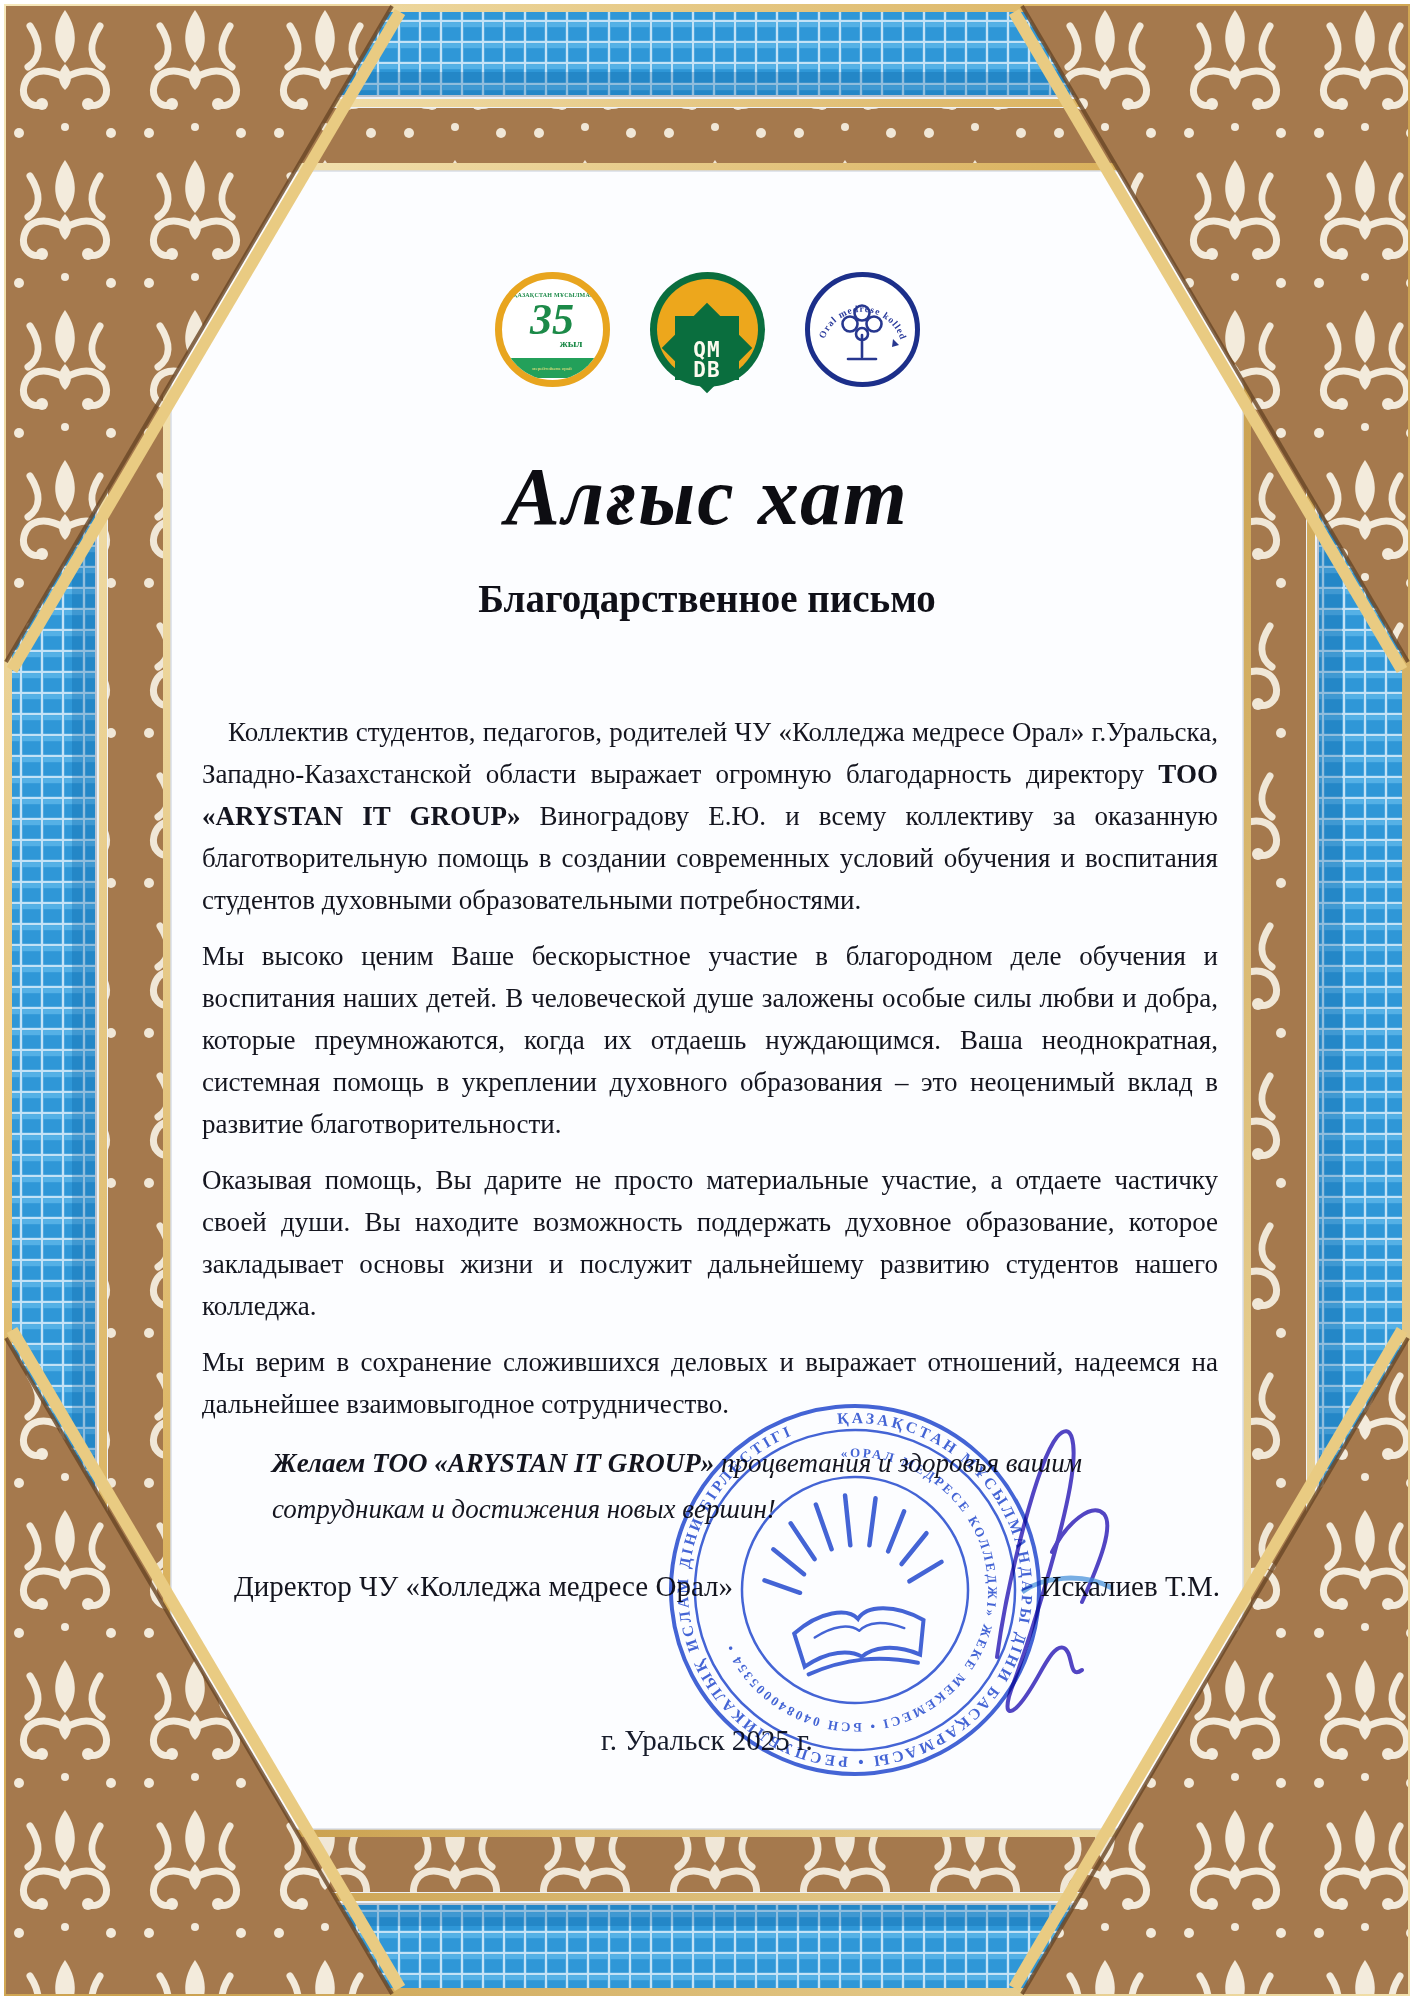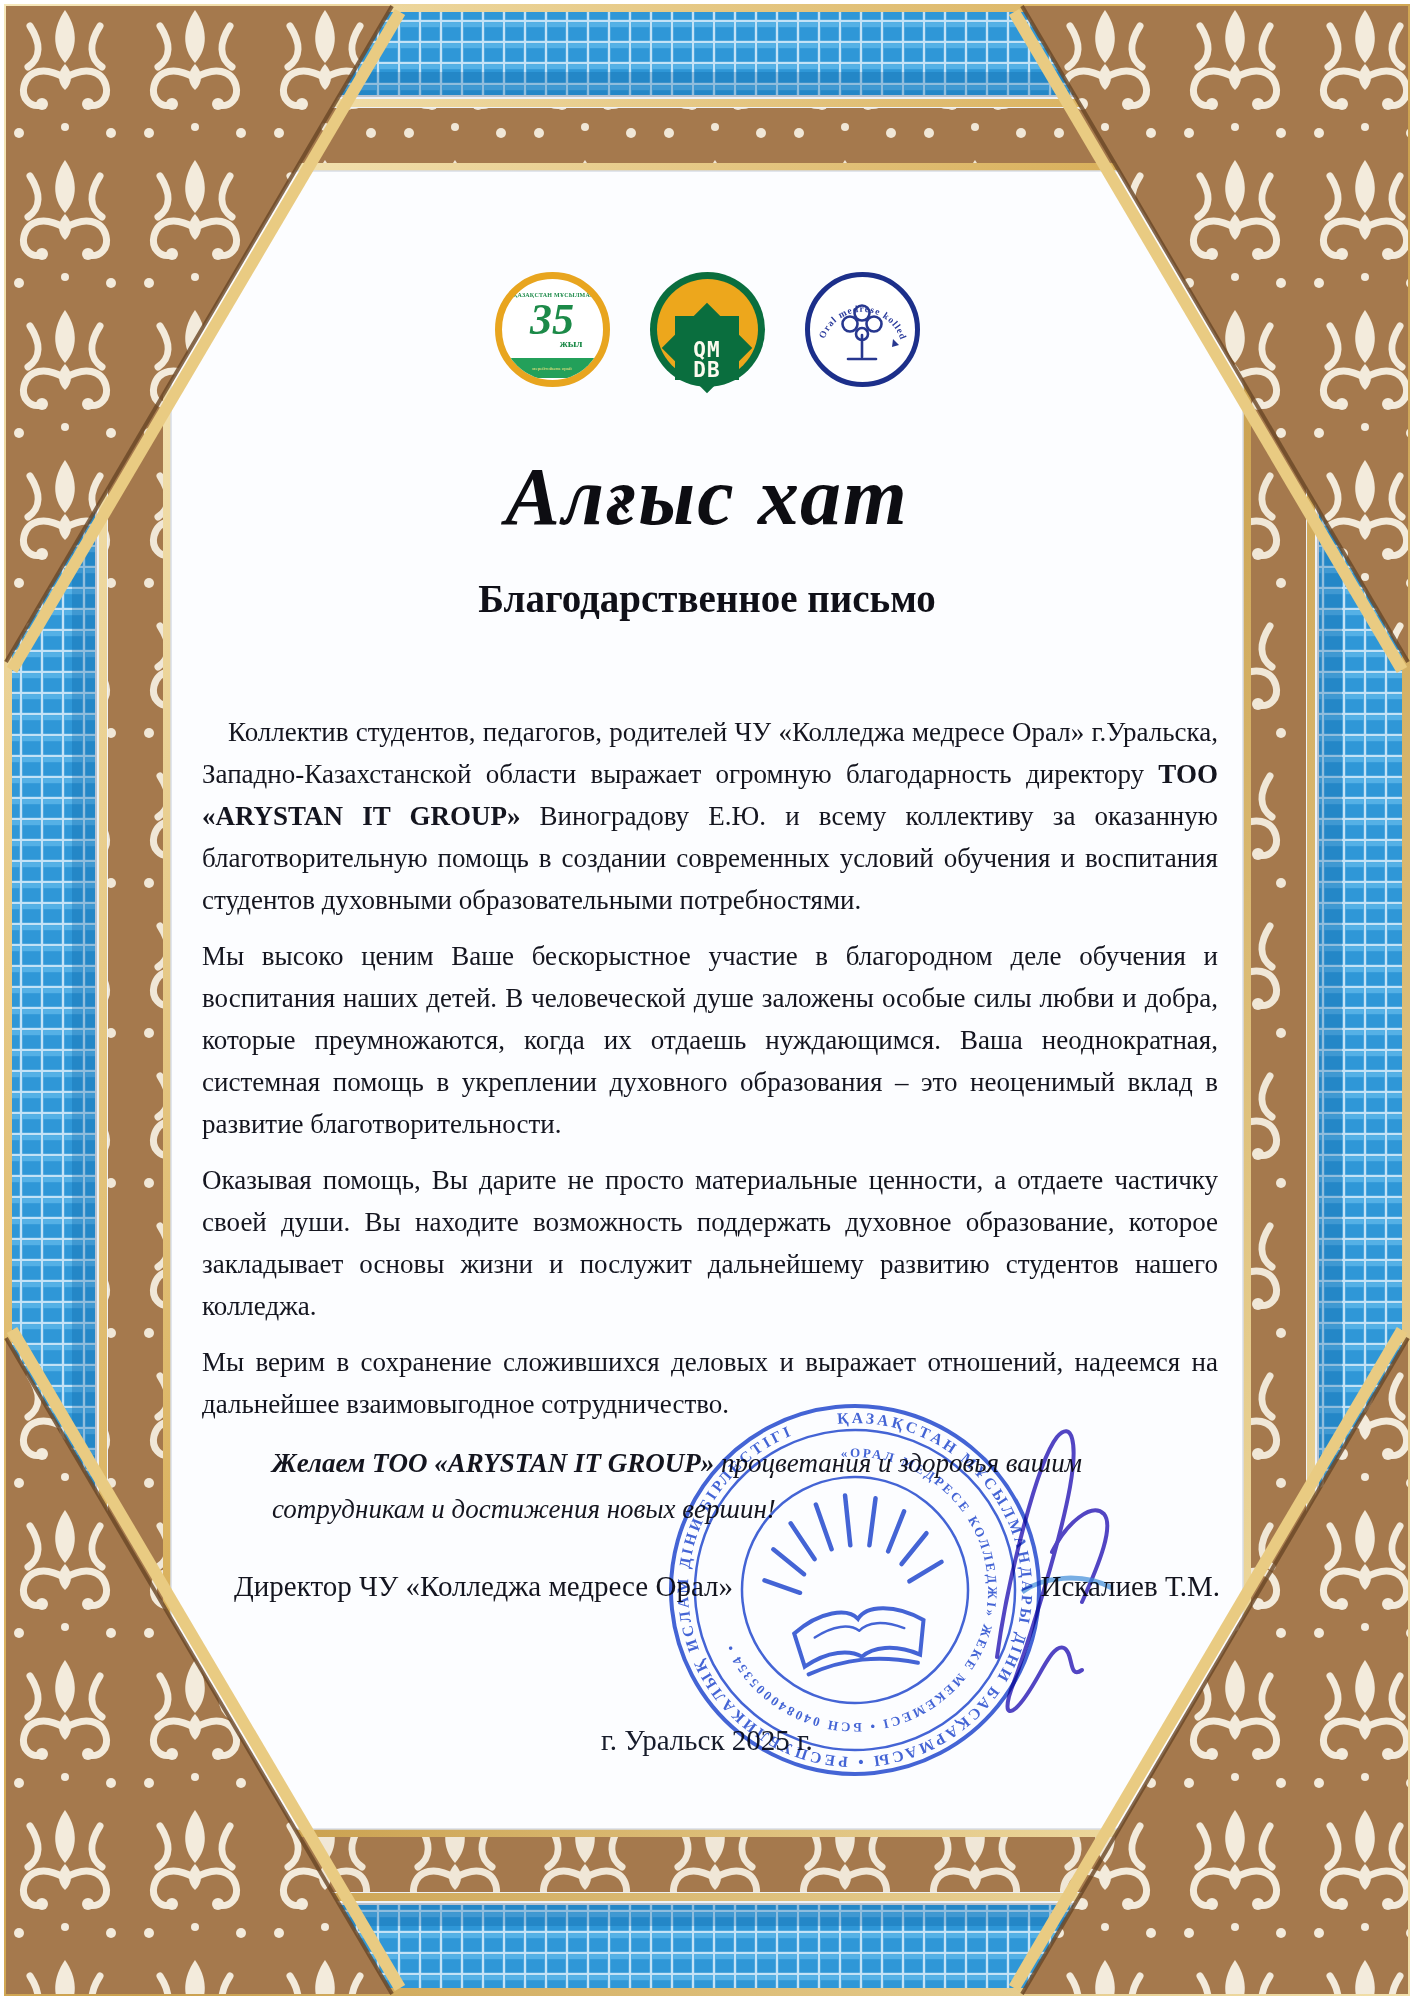--- a/index.html
+++ b/index.html
@@ -177,21 +177,21 @@
       </svg>
     </div>
   </div>
 
   <div class="title">Алғыс хат</div>
   <div class="subtitle">Благодарственное письмо</div>
 
   <div class="body-text">
     <p class="first"><span>Коллектив студентов, педагогов, родителей ЧУ «Колледжа медресе Орал» г.Уральска, Западно-Казахстанской области выражает огромную благодарность директору </span><span class="b">ТОО «ARYSTAN IT GROUP»</span><span>  Виноградову Е.Ю. и всему коллективу за оказанную благотворительную помощь в создании современных условий обучения и воспитания студентов духовными образовательными потребностями.</span></p>
     <p>Мы высоко ценим Ваше бескорыстное участие в благородном деле обучения и воспитания наших детей. В человеческой душе заложены особые силы любви и добра, которые преумножаются, когда их отдаешь нуждающимся. Ваша неоднократная, системная помощь в укреплении духовного образования – это неоценимый вклад в развитие благотворительности.</p>
-    <p>Оказывая помощь, Вы дарите не просто материальные ценности, а отдаете частичку своей души. Вы находите возможность поддержать духовное образование, которое закладывает основы жизни и послужит дальнейшему развитию студентов нашего колледжа.</p>
+    <p>Оказывая помощь, Вы дарите не просто материальные участие, а отдаете частичку своей души. Вы находите возможность поддержать духовное образование, которое закладывает основы жизни и послужит дальнейшему развитию студентов нашего колледжа.</p>
     <p>Мы верим в сохранение сложившихся деловых и выражает отношений, надеемся на дальнейшее взаимовыгодное сотрудничество.</p>
   </div>
 
   <div class="wish"><span class="b">Желаем </span><span class="b">ТОО «ARYSTAN IT GROUP»</span><span> процветания и здоровья вашим сотрудникам и достижения новых вершин!</span></div>
 
   <div class="sig-row">
     <span>Директор ЧУ «Колледжа медресе Орал»</span>
     <span>Искалиев Т.М.</span>
   </div>
 

